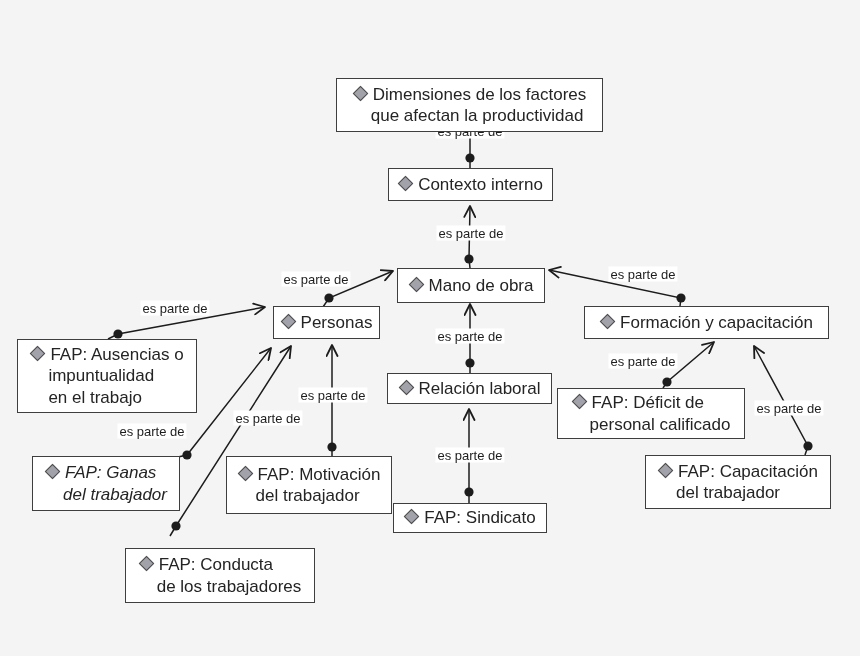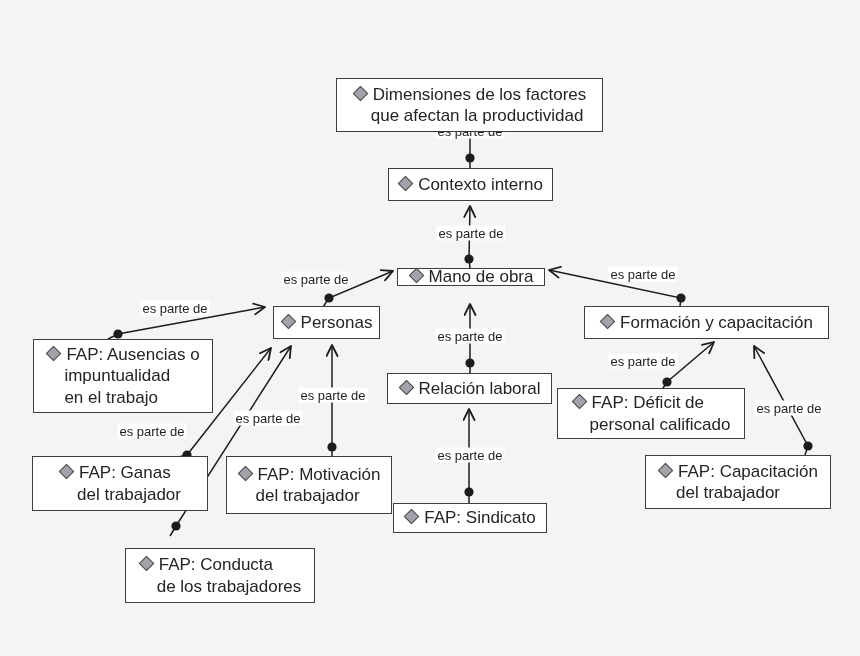--- a/index.html
+++ b/index.html
@@ -88,38 +88,38 @@
         <div class="node-inner">
           <div class="nline"><span class="diamond"></span><span>Dimensiones de los factores</span></div>
           <div class="nline cont"><span>que afectan la productividad</span></div>
         </div>
       </div>
       <div class="node" style="left: 388px; top: 168px; width: 165px; height: 33px;">
         <div class="node-inner">
           <div class="nline"><span class="diamond"></span><span>Contexto interno</span></div>
         </div>
       </div>
-      <div class="node" style="left: 397px; top: 268px; width: 148px; height: 18px;">
+      <div class="node" style="left: 397px; top: 268px; width: 148px; height: 35px;">
         <div class="node-inner">
           <div class="nline"><span class="diamond"></span><span>Mano de obra</span></div>
         </div>
       </div>
       <div class="node" style="left: 273px; top: 306px; width: 107px; height: 33px;">
         <div class="node-inner">
           <div class="nline"><span class="diamond"></span><span>Personas</span></div>
         </div>
       </div>
-      <div class="node" style="left: 33px; top: 339px; width: 180px; height: 74px;">
+      <div class="node" style="left: 17px; top: 339px; width: 180px; height: 74px;">
         <div class="node-inner">
           <div class="nline"><span class="diamond"></span><span>FAP: Ausencias o</span></div>
           <div class="nline cont"><span>impuntualidad</span></div>
           <div class="nline cont"><span>en el trabajo</span></div>
         </div>
       </div>
-      <div class="node" style="left: 32px; top: 456px; width: 176px; height: 55px;">
+      <div class="node" style="left: 32px; top: 456px; width: 148px; height: 55px; font-style: italic;">
         <div class="node-inner">
           <div class="nline"><span class="diamond"></span><span>FAP: Ganas</span></div>
           <div class="nline cont"><span>del trabajador</span></div>
         </div>
       </div>
       <div class="node" style="left: 226px; top: 456px; width: 166px; height: 58px;">
         <div class="node-inner">
           <div class="nline"><span class="diamond"></span><span>FAP: Motivación</span></div>
           <div class="nline cont"><span>del trabajador</span></div>
         </div>

